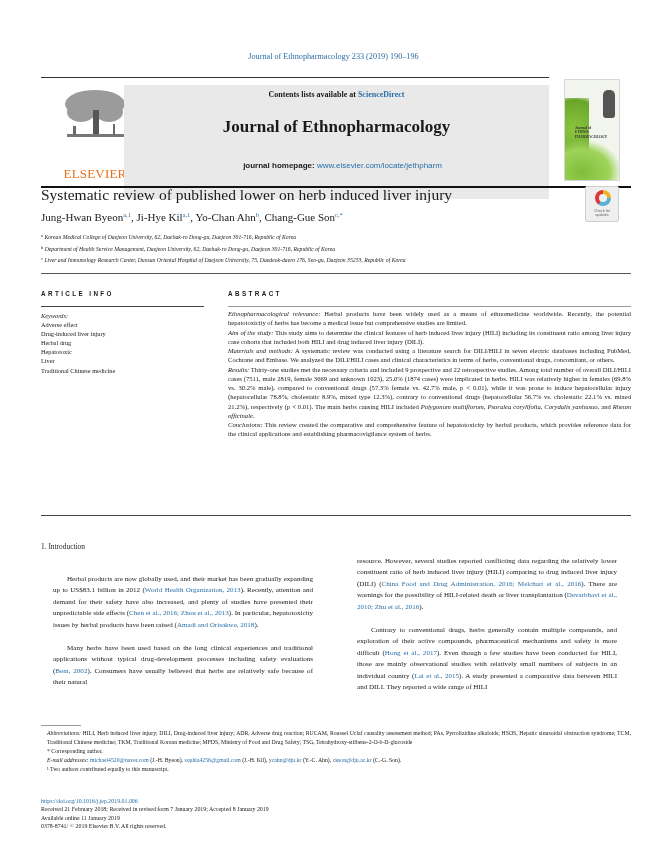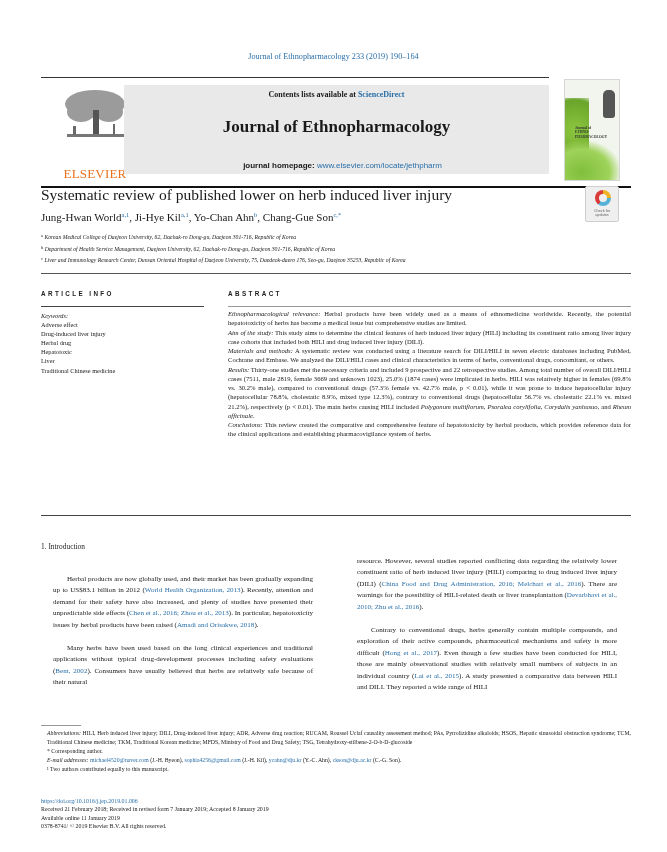--- a/index.html
+++ b/index.html
@@ -8,21 +8,21 @@
   .link { color: #2a6fa8; }
 
   .journal-ref { position: absolute; top: 52px; left: 0; width: 667px; text-align: center; font-size: 8.2px; color: #2a6fa8; }
 
   .top-rule { position: absolute; top: 77px; left: 41px; width: 508px; height: 1px; background: #333; }
 
   .elsevier-logo { position: absolute; top: 84px; left: 41px; width: 68px; height: 100px; margin-left: 20px; }
   .elsevier-tree { position: absolute; top: 4px; left: 2px; width: 64px; height: 52px; }
   .elsevier-word { position: absolute; top: 82px; left: 0; width: 68px; text-align: center; font-size: 13px; color: #e9711c; letter-spacing: 0.2px; font-family: "Liberation Serif", serif; }
 
-  .masthead { position: absolute; top: 85px; left: 124px; width: 425px; height: 89px; background: #e9e9e9; }
+  .masthead { position: absolute; top: 85px; left: 124px; width: 425px; height: 114px; background: #e9e9e9; }
   .contents-line { position: absolute; top: 5px; left: 0; width: 100%; text-align: center; font-size: 8px; font-weight: bold; }
   .journal-title { position: absolute; top: 32px; left: 0; width: 100%; text-align: center; font-size: 17px; font-weight: bold; }
   .homepage { position: absolute; top: 76px; left: 0; width: 100%; text-align: center; font-size: 8px; font-weight: bold; font-family: "Liberation Sans", sans-serif; padding-left: 12px; }
   .homepage .link { font-weight: normal; }
 
   .cover { position: absolute; top: 79px; left: 564px; width: 56px; height: 102px; background: #f2f5ee; border: 1px solid #d6d6d6; overflow: hidden; }
   .cover-foliage { position: absolute; left: 0; top: 18px; width: 24px; height: 80px; background: radial-gradient(circle at 40% 40%, #8cc63f, #6aa52a 60%, transparent 75%); }
   .cover-foliage2 { position: absolute; left: 0; top: 60px; width: 56px; height: 40px; background: radial-gradient(ellipse at 30% 80%, #7fbf3a, #9fd35a 50%, transparent 72%); }
   .cover-mask { position: absolute; right: 4px; top: 10px; width: 12px; height: 28px; background: #555; border-radius: 5px 5px 3px 3px; }
   .cover-text { position: absolute; left: 10px; top: 46px; font-size: 3.6px; line-height: 4.4px; font-weight: bold; color: #333; }
@@ -70,21 +70,21 @@
   .fn-rule { position: absolute; top: 725px; left: 41px; width: 40px; height: 1px; background: #999; }
   .footnotes { position: absolute; top: 729px; left: 41px; width: 590px; font-size: 5.75px; line-height: 8.9px; text-align: justify; }
   .footnotes .indent { padding-left: 6px; }
   .footnotes i { font-style: italic; }
 
   .pub-info { position: absolute; top: 797px; left: 41px; font-size: 5.9px; line-height: 8.4px; }
 </style>
 </head>
 <body>
 
-<div class="journal-ref link">Journal of Ethnopharmacology 233 (2019) 190–164</div>
+<div class="journal-ref link">Journal of Ethnopharmacology 233 (2019) 190–196</div>
 <div class="top-rule"></div>
 
 <div class="elsevier-logo">
   <svg class="elsevier-tree" viewBox="0 0 64 52">
     <g fill="#8a8a8a" opacity="0.85">
       <ellipse cx="32" cy="16" rx="30" ry="14"></ellipse>
       <ellipse cx="18" cy="24" rx="14" ry="10"></ellipse>
       <ellipse cx="46" cy="24" rx="14" ry="10"></ellipse>
     </g>
     <rect x="30" y="22" width="6" height="26" fill="#555"></rect>
@@ -124,21 +124,21 @@
 
 <div class="check-updates">
   <div class="ring"></div>
   <div class="label">
     <div>Check for</div>
     <div>updates</div>
   </div>
 </div>
 
 <div class="authors">
-  <span>Jung-Hwan World</span><sup>a,1</sup>,
+  <span>Jung-Hwan Byeon</span><sup>a,1</sup>,
   <span>Ji-Hye Kil</span><sup>a,1</sup>,
   <span>Yo-Chan Ahn</span><sup>b</sup>,
   <span>Chang-Gue Son</span><sup>c,*</sup>
 </div>
 
 <div class="affils">
   <div><sup>a</sup> <span>Korean Medical College of Daejeon University, 62, Daehak-ro Dong-gu, Daejeon 301-716, Republic of Korea</span></div>
   <div><sup>b</sup> <span>Department of Health Service Management, Daejeon University, 62, Daehak-ro Dong-gu, Daejeon 301-716, Republic of Korea</span></div>
   <div><sup>c</sup> <span>Liver and Immunology Research Center, Dunsan Oriental Hospital of Daejeon University, 75, Daedeok-daero 176, Seo-gu, Daejeon 35253, Republic of Korea</span></div>
 </div>

